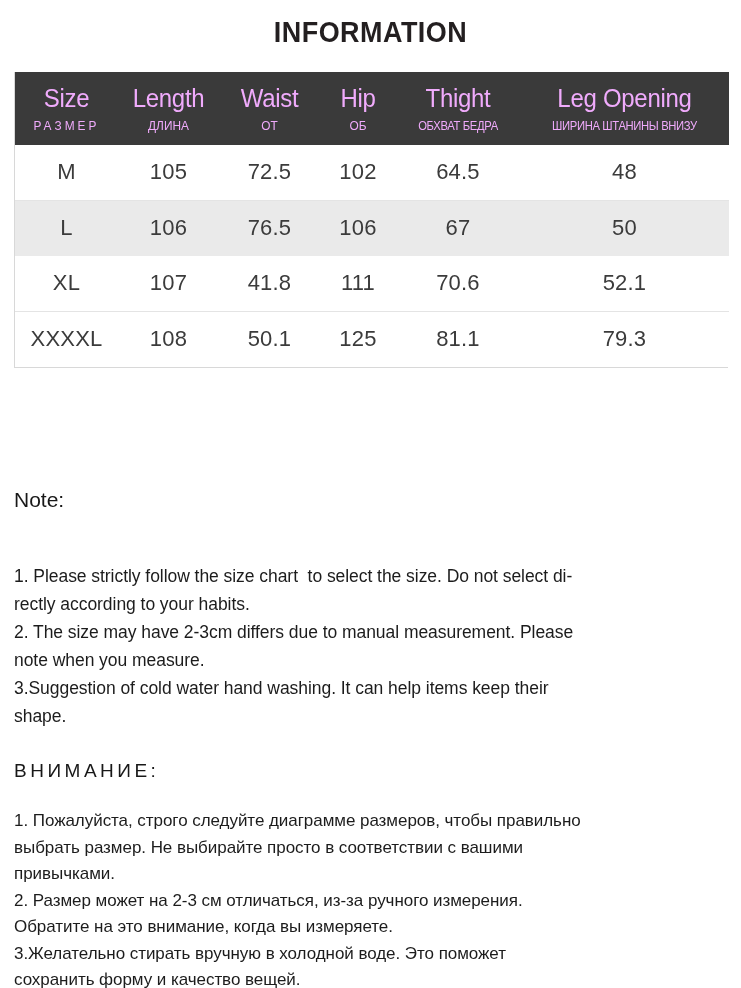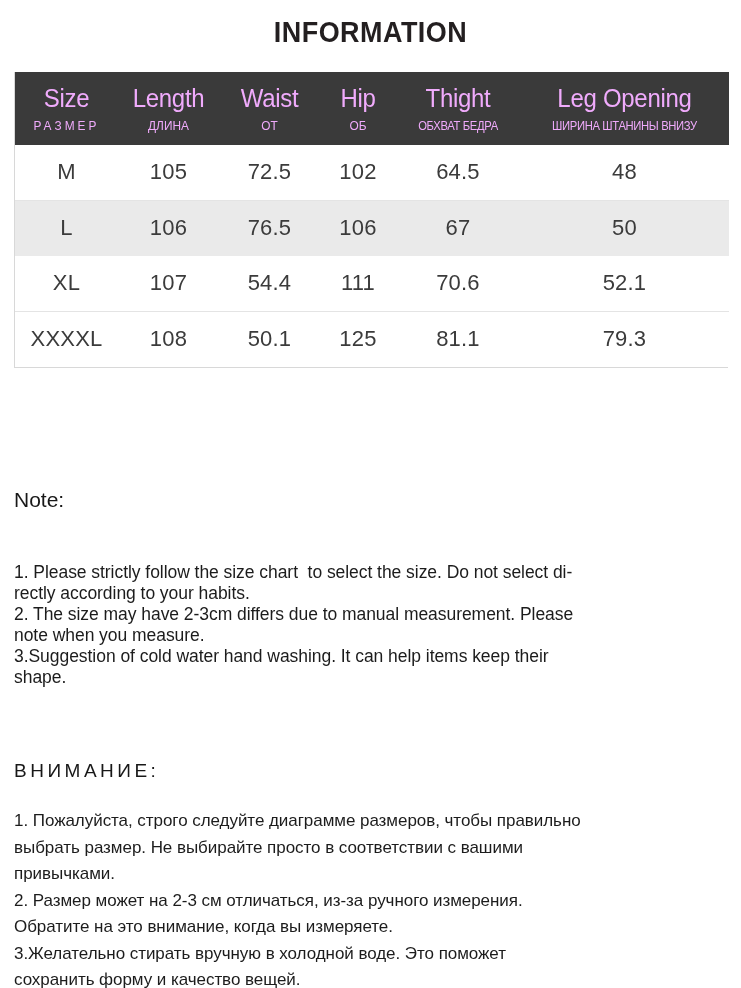--- a/index.html
+++ b/index.html
@@ -118,21 +118,21 @@
   #note-head-ru {
     top: 760px;
     letter-spacing: 3.5px;
     font-size: 19px;
   }
   .note-body {
     position: absolute;
     left: 14px;
     width: 712px;
     font-size: 17.5px;
-    line-height: 21px;
+    line-height: 28px;
     color: #1c1c1c;
     white-space: pre-wrap;
     letter-spacing: -0.05px;
   }
   #note-body-en { top: 562px; }
   #note-body-ru {
     top: 808px;
     font-size: 17px;
     line-height: 26.5px;
   }
@@ -207,21 +207,21 @@
           <td>L</td>
           <td>106</td>
           <td>76.5</td>
           <td>106</td>
           <td>67</td>
           <td>50</td>
         </tr>
         <tr class="line">
           <td>XL</td>
           <td>107</td>
-          <td>54.4</td>
+          <td>41.8</td>
           <td>111</td>
           <td>70.6</td>
           <td>52.1</td>
         </tr>
         <tr>
           <td>XXXXL</td>
           <td>108</td>
           <td>50.1</td>
           <td>125</td>
           <td>81.1</td>

